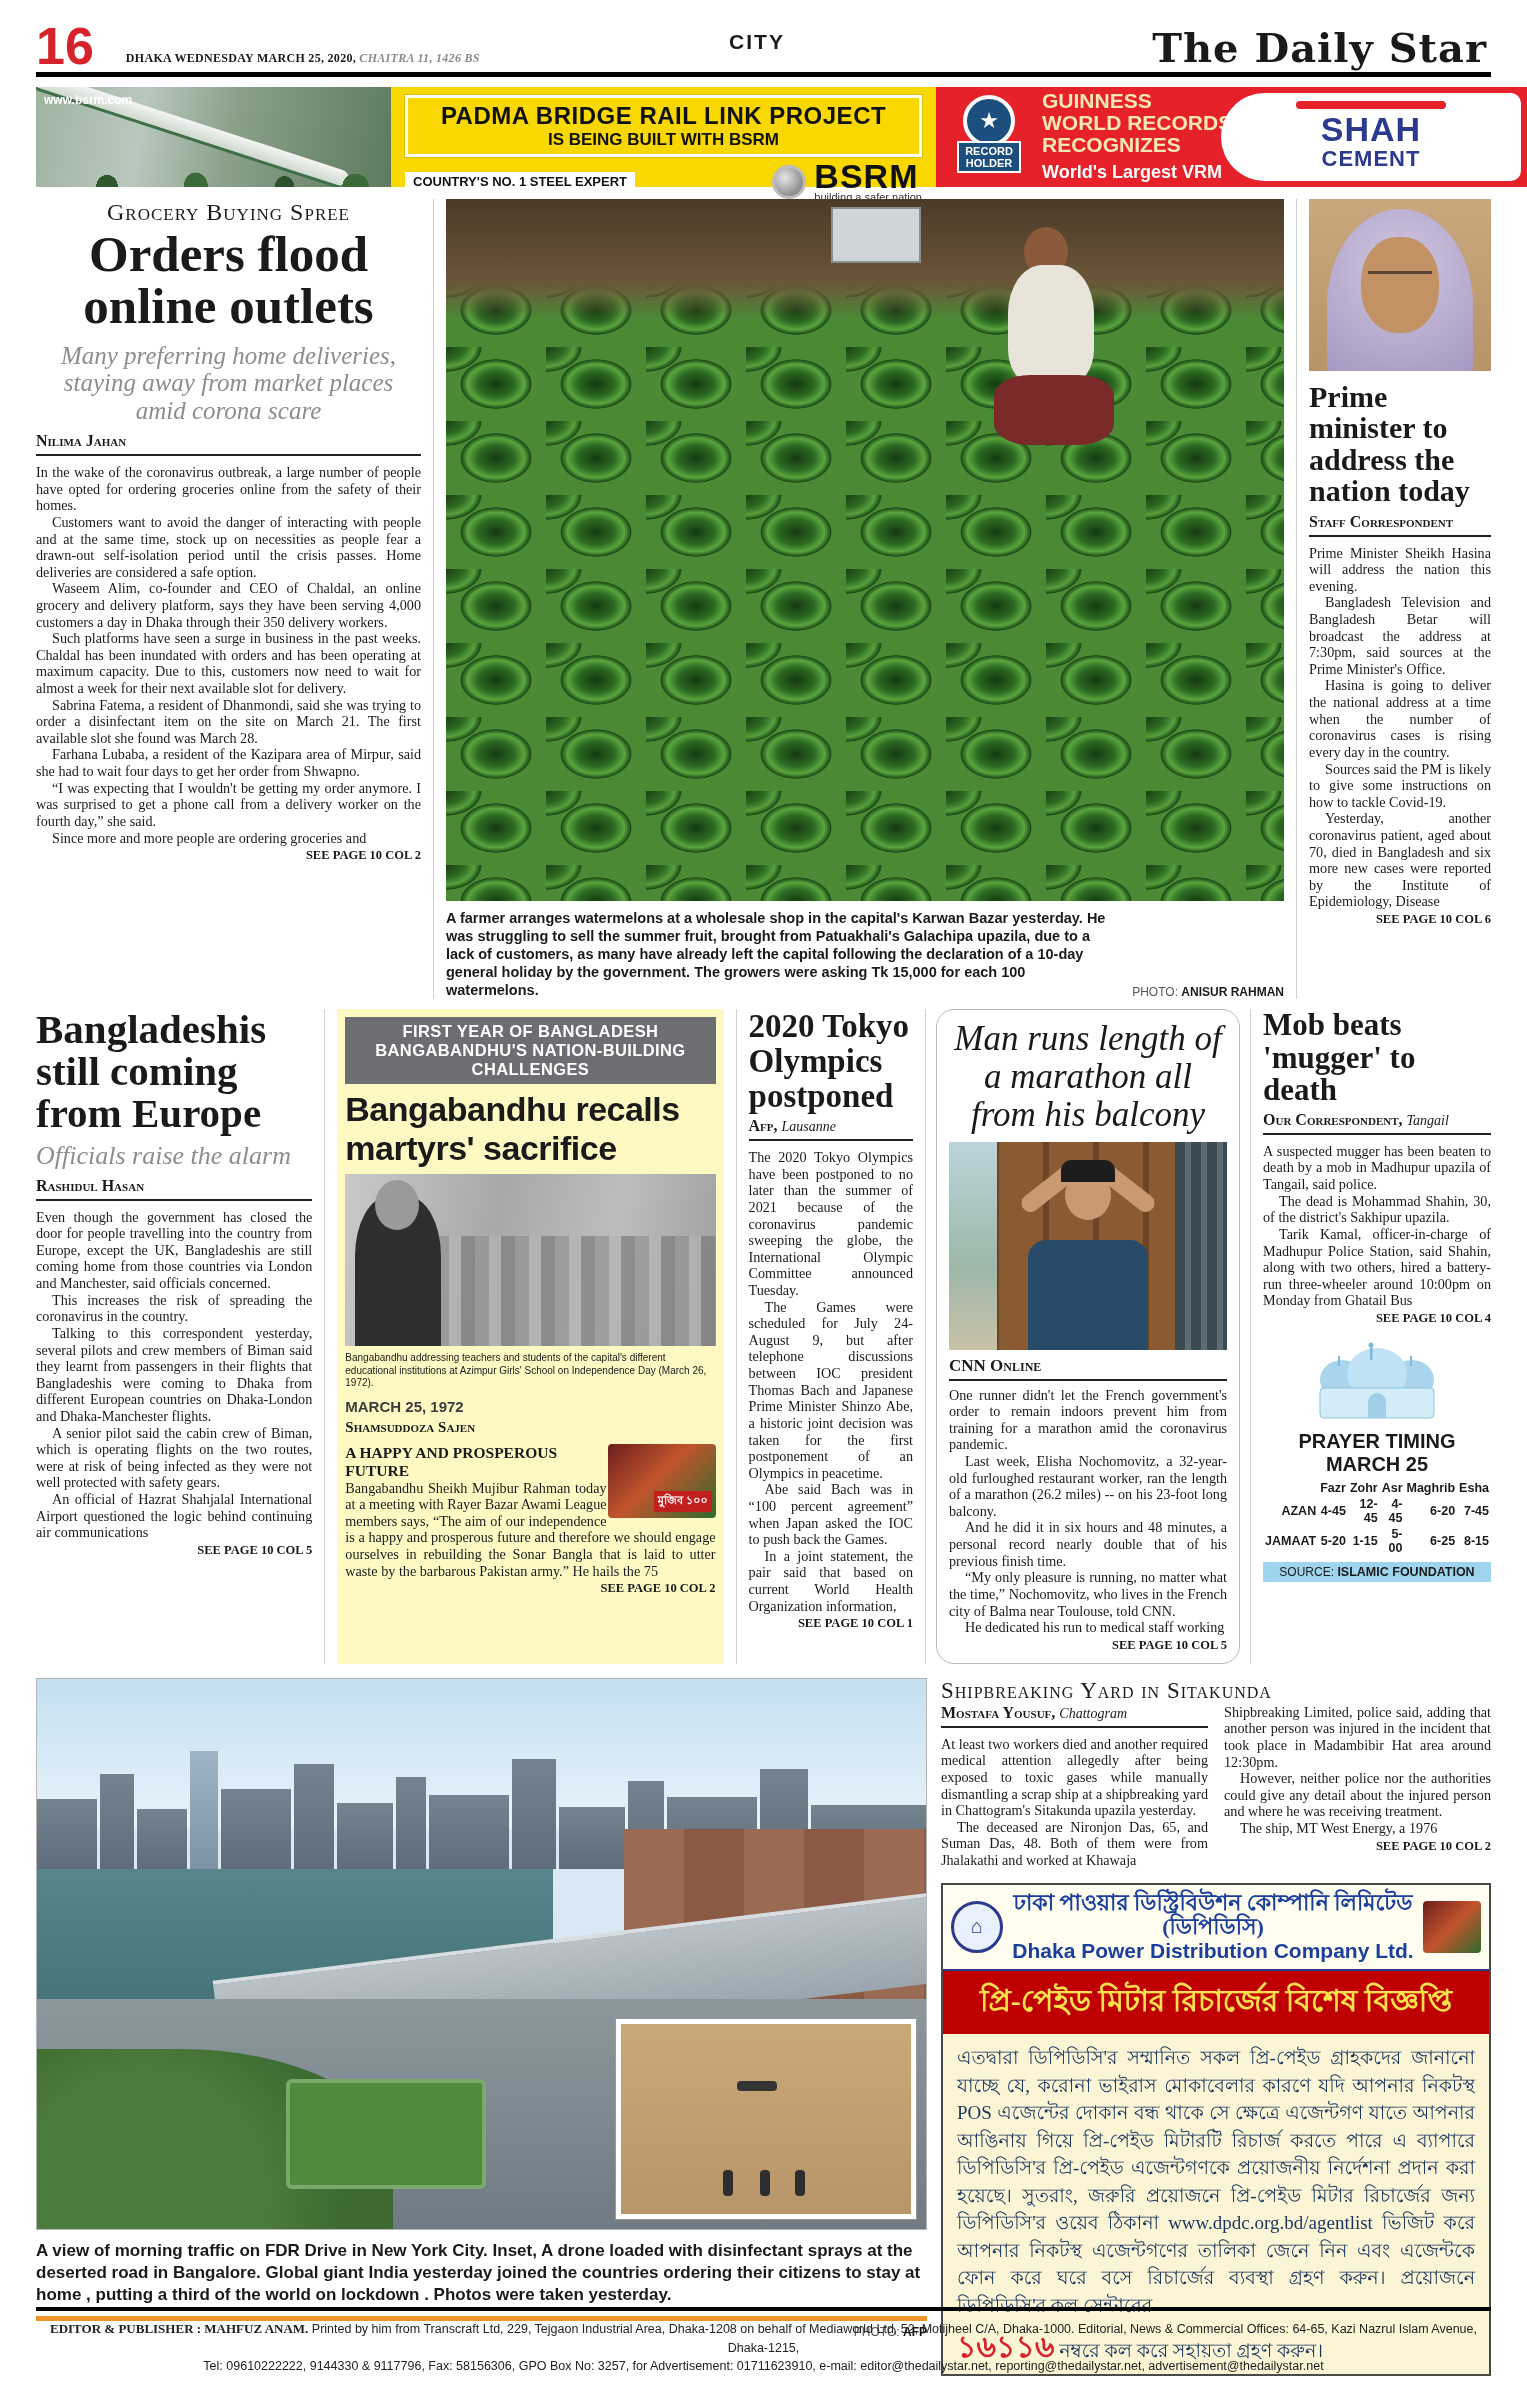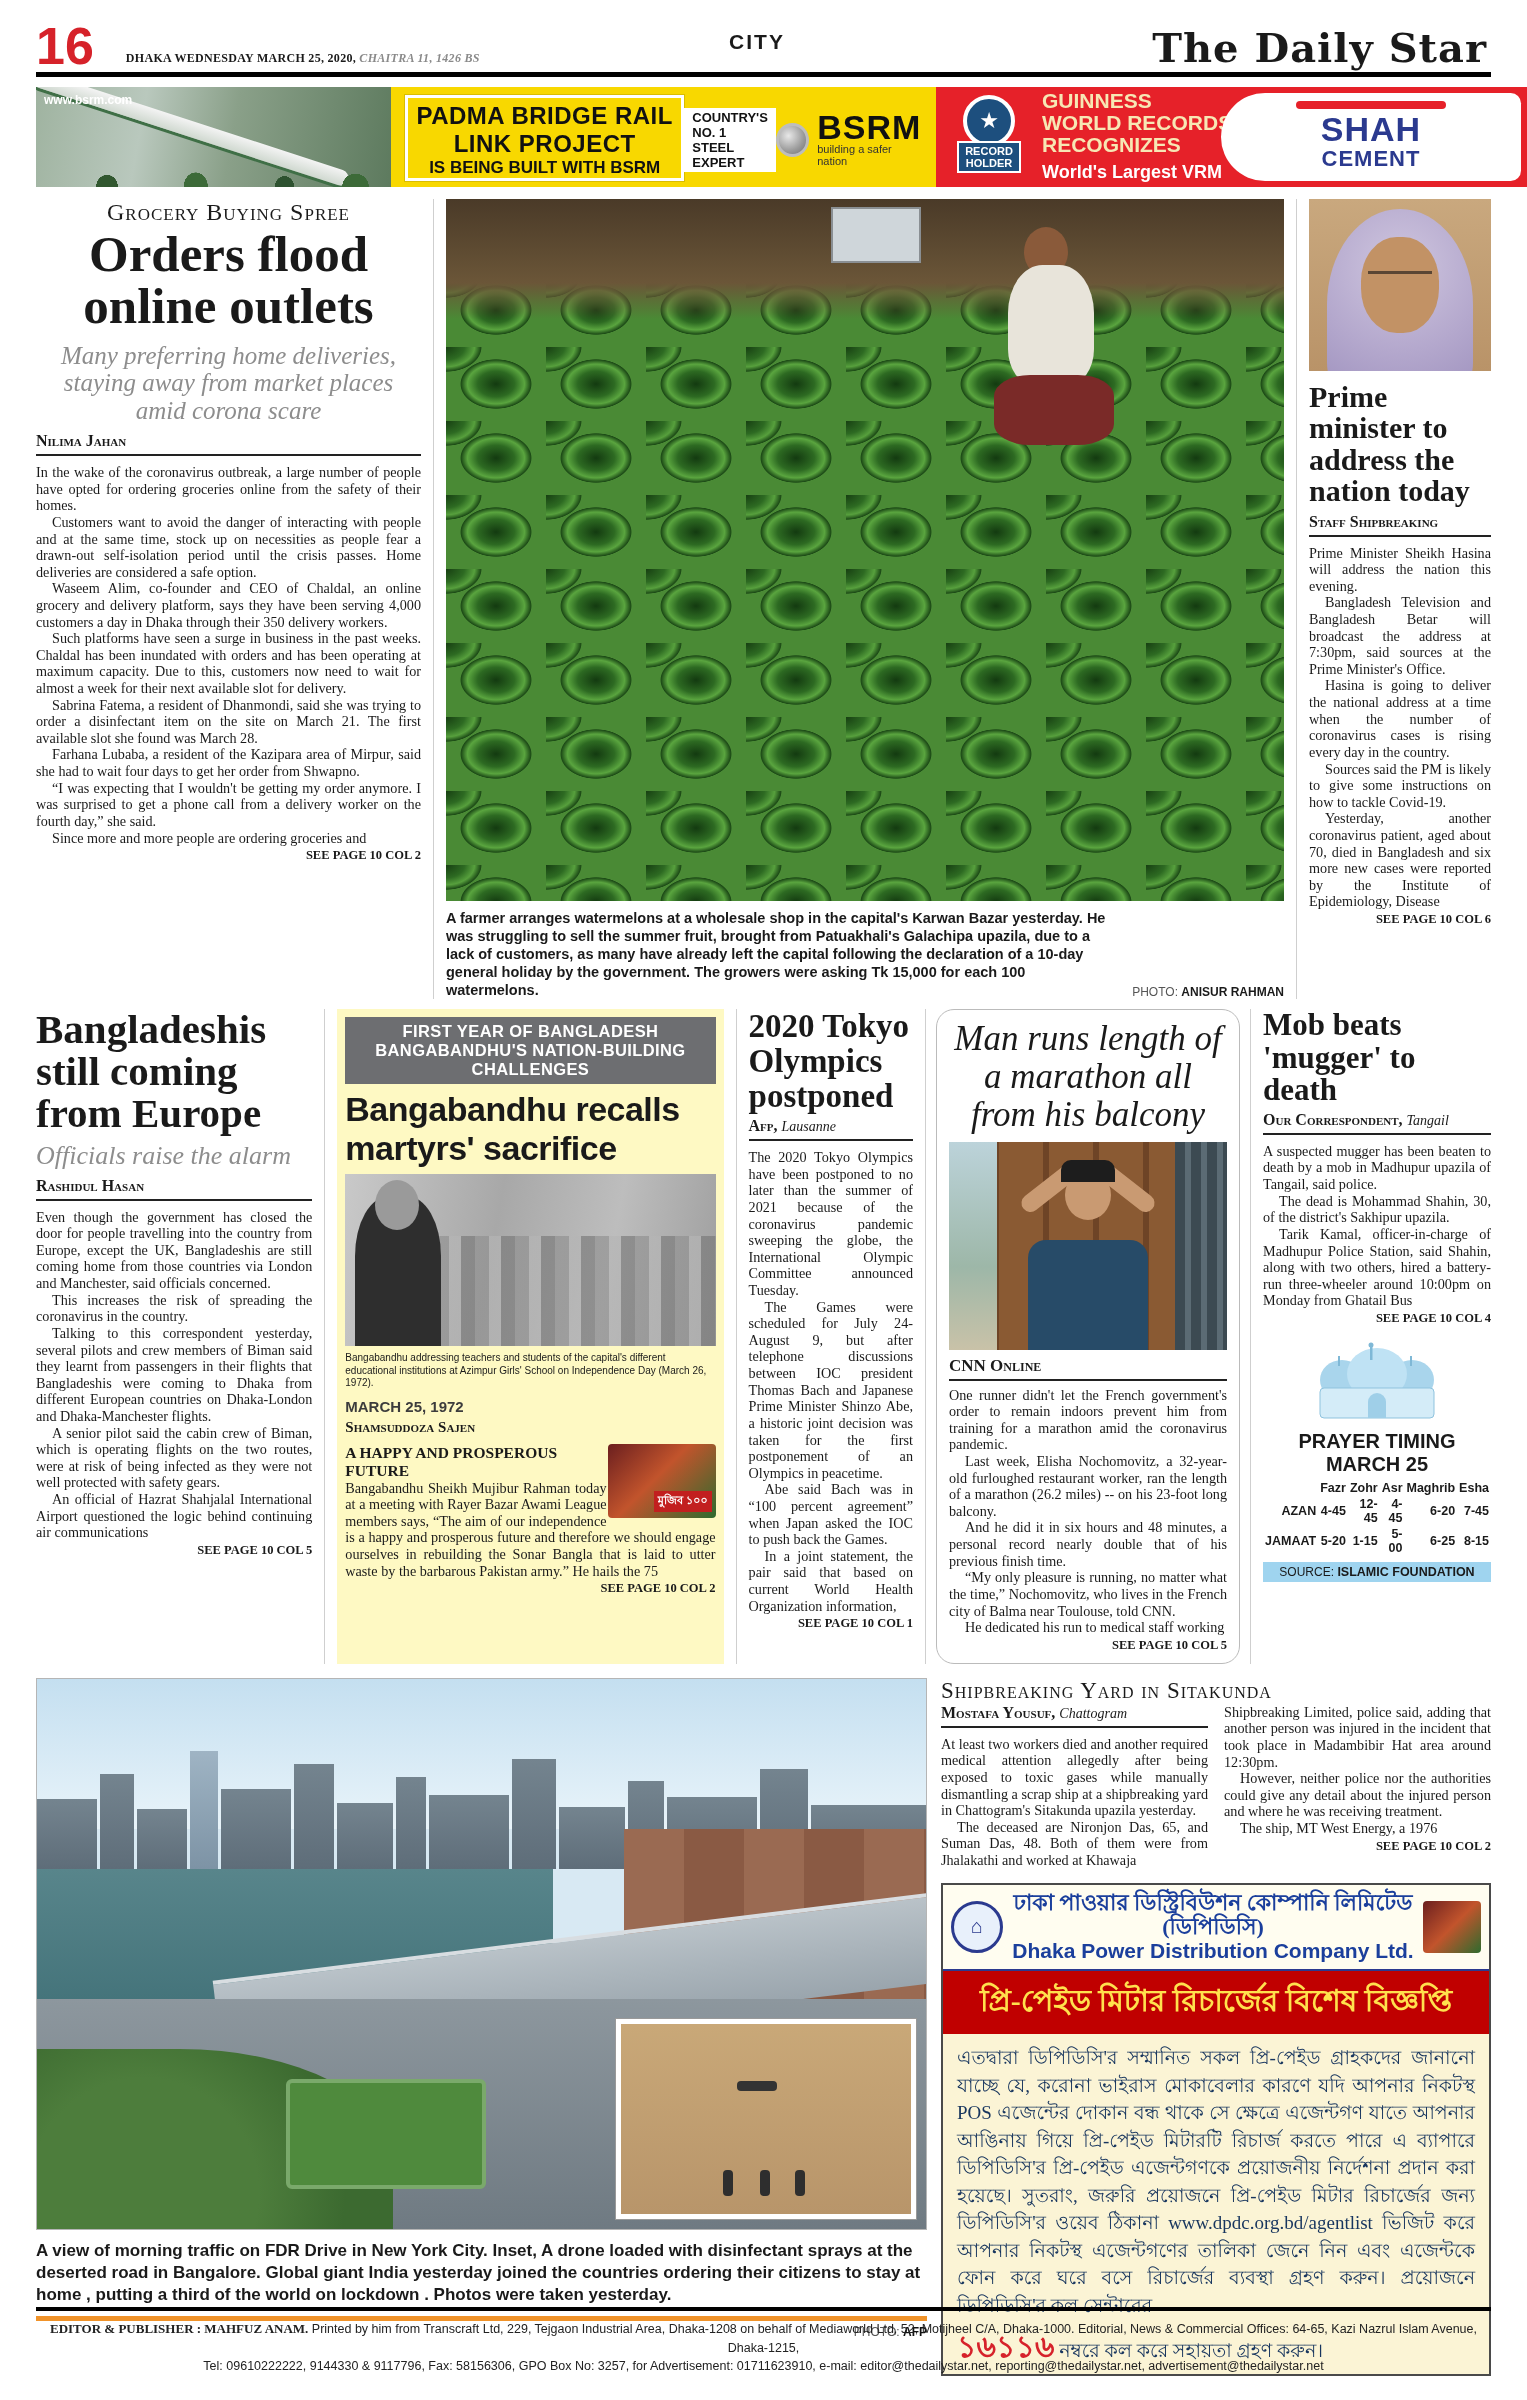--- a/index.html
+++ b/index.html
@@ -15,21 +15,21 @@
   .section-label { position:absolute; top:30px; left:0; right:13px; text-align:center; font-size:21px; letter-spacing:2px; font-weight:bold; font-family:Liberation Sans, sans-serif; }
   .masthead-logo { position:absolute; top:24px; right:40px; font-family:"DejaVu Serif", serif; font-weight:bold; font-size:40px; letter-spacing:1px; }
   .header-rule { height:5px; background:#000; margin:0 36px; }
 
   
   .banner { display:flex; margin:10px 0 0 36px; height:100px; }
   .bsrm-photo { position:relative; width:355px; background:linear-gradient(100deg,#9fb3a0 0%,#b9c8bd 30%,#8aa089 55%,#5d7a5e 100%); overflow:hidden; }
   .bsrm-train { position:absolute; left:-10px; top:34px; width:330px; height:16px; background:linear-gradient(#f4f4f4,#cfd8cf); transform:rotate(18deg); border-radius:8px; box-shadow:0 3px 0 #3f6f46; }
   .bsrm-trees { position:absolute; bottom:0; left:0; right:0; height:42px; background:radial-gradient(18px 20px at 20% 100%, #31572f 60%, transparent 61%), radial-gradient(20px 24px at 45% 100%, #3c6a38 60%, transparent 61%), radial-gradient(16px 18px at 70% 100%, #2e5230 60%, transparent 61%), radial-gradient(22px 22px at 90% 100%, #3c6a38 60%, transparent 61%); }
   .bsrm-url { position:absolute; top:6px; left:8px; color:#fff; font-family:"Liberation Sans", sans-serif; font-weight:bold; font-size:12px; }
-  .bsrm-yellow { width:545px; background:#f8d800; padding:8px 14px 6px; display:flex; flex-direction:row; justify-content:space-between; }
+  .bsrm-yellow { width:545px; background:#f8d800; padding:8px 14px 6px; display:flex; flex-direction:column; justify-content:space-between; }
   .bsrm-claimbox { border:3px solid #fff; outline:1px solid #d9bd00; padding:4px 8px; text-align:center; }
   .bsrm-line1 { font-family:"Liberation Sans", sans-serif; font-weight:bold; font-size:24px; letter-spacing:0.5px; color:#111; }
   .bsrm-line2 { font-family:"Liberation Sans", sans-serif; font-weight:bold; font-size:17px; color:#111; }
   .bsrm-bottom { display:flex; align-items:center; justify-content:space-between; margin-top:4px; }
   .bsrm-tag { background:#fff; padding:2px 8px; font-family:"Liberation Sans", sans-serif; font-weight:bold; font-size:13px; color:#111; }
   .bsrm-brandwrap { display:flex; align-items:center; gap:8px; }
   .bsrm-knot { width:34px; height:34px; border-radius:50%; background:radial-gradient(circle at 35% 35%, #e8e8e8, #9a9a9a 60%, #6f6f6f); border:3px solid #bdbdbd; }
   .bsrm-brand { font-family:"Liberation Sans", sans-serif; font-weight:bold; font-size:34px; letter-spacing:1px; color:#111; line-height:0.9; }
   .bsrm-brand-sub { font-family:"Liberation Sans", sans-serif; font-size:11px; color:#333; }
   .guinness { position:relative; flex:1; background:#e62129; border-radius:0 0 0 0; display:flex; align-items:center; padding:8px 10px; }
@@ -265,21 +265,21 @@
       </div>
     </div>
 
     <div class="col-pm">
       <div class="pm-photo">
         <div class="pm-scarf"></div>
         <div class="pm-face"></div>
         <div class="pm-glasses"></div>
       </div>
       <div class="pm-headline">Prime minister to address the nation today</div>
-      <div class="byline">Staff Shipbreaking</div>
+      <div class="byline">Staff Correspondent</div>
       <div class="body">
         <p>Prime Minister Sheikh Hasina will address the nation this evening.</p>
         <p class="ind">Bangladesh Television and Bangladesh Betar will broadcast the address at 7:30pm, said sources at the Prime Minister's Office.</p>
         <p class="ind">Hasina is going to deliver the national address at a time when the number of coronavirus cases is rising every day in the country.</p>
         <p class="ind">Sources said the PM is likely to give some instructions on how to tackle Covid-19.</p>
         <p class="ind">Yesterday, another coronavirus patient, aged about 70, died in Bangladesh and six more new cases were reported by the Institute of Epidemiology, Disease</p>
       </div>
       <div class="see-page">SEE PAGE 10 COL 6</div>
     </div>
   </div>

